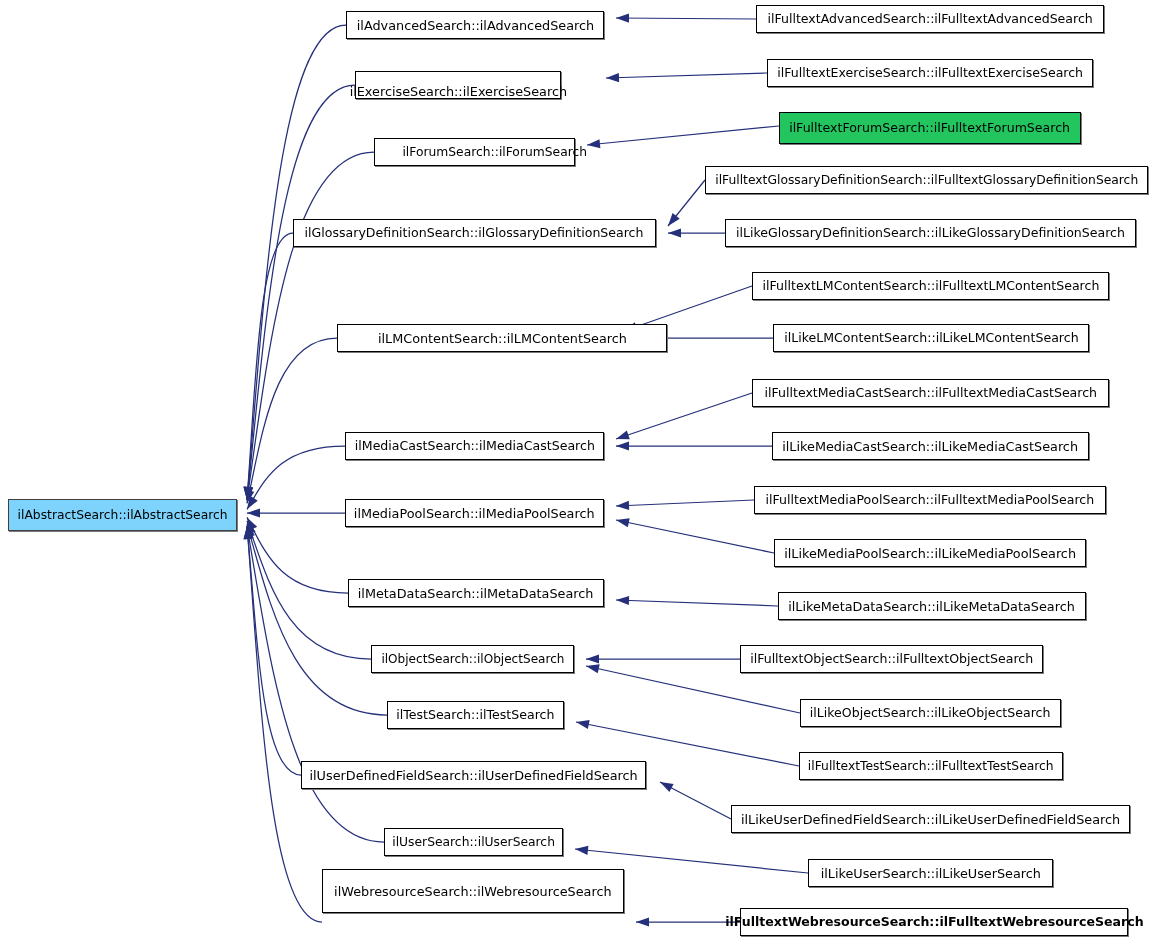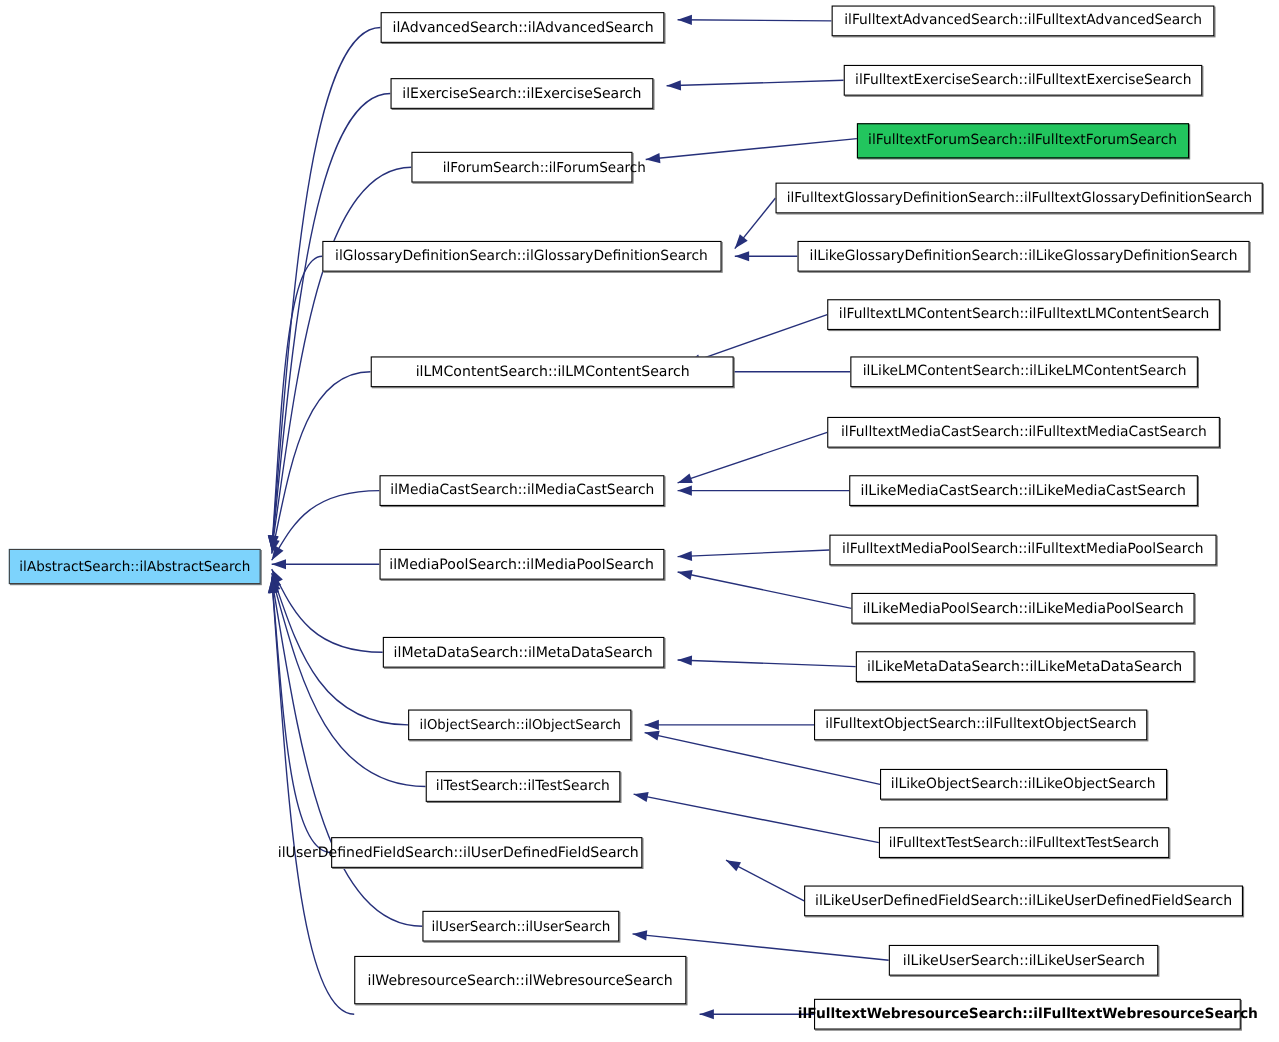--- a/index.html
+++ b/index.html
@@ -116,21 +116,21 @@
       <polygon points="575,849 588.4029057052984,845.7562184637557 587.4602537400407,854.9077979597987" fill="#26307a"></polygon>
       <polygon points="636,922 649,917.4 649,926.6" fill="#26307a"></polygon>
     </svg>
   <div id="node-layer">
       <div class="gnode root" style="left: 8px; top: 499px; width: 229px; height: 32px; border-color: rgb(64, 64, 64); background: #7dd3fc;">
         <span class="gnode-label" style="font-size: 12.5px;">ilAbstractSearch::ilAbstractSearch</span>
       </div>
       <div class="gnode shadowed" style="left: 346px; top: 11px; width: 258px; height: 28px; border-color: rgb(0, 0, 0); background: rgb(255, 255, 255);">
         <span class="gnode-label" style="font-size: 13px;">ilAdvancedSearch::ilAdvancedSearch</span>
       </div>
-      <div class="gnode shadowed" style="left: 355px; top: 71px; width: 239px; height: 28px; border-color: rgb(0, 0, 0); background: rgb(255, 255, 255);">
+      <div class="gnode shadowed" style="left: 355px; top: 71px; width: 206px; height: 28px; border-color: rgb(0, 0, 0); background: rgb(255, 255, 255); align-items: flex-end;">
         <span class="gnode-label" style="font-size: 13px;">ilExerciseSearch::ilExerciseSearch</span>
       </div>
       <div class="gnode shadowed" style="left: 374px; top: 138px; width: 201px; height: 28px; border-color: rgb(0, 0, 0); background: rgb(255, 255, 255); padding-left: 40px;">
         <span class="gnode-label" style="font-size: 12.5px;">ilForumSearch::ilForumSearch</span>
       </div>
       <div class="gnode shadowed" style="left: 293px; top: 219px; width: 363px; height: 28px; border-color: rgb(0, 0, 0); background: rgb(255, 255, 255);">
         <span class="gnode-label" style="font-size: 12.75px;">ilGlossaryDefinitionSearch::ilGlossaryDefinitionSearch</span>
       </div>
       <div class="gnode shadowed" style="left: 337px; top: 324px; width: 330px; height: 28px; border-color: rgb(0, 0, 0); background: rgb(255, 255, 255);">
         <span class="gnode-label" style="font-size: 13px;">ilLMContentSearch::ilLMContentSearch</span>
@@ -143,21 +143,21 @@
       </div>
       <div class="gnode shadowed" style="left: 348px; top: 579px; width: 256px; height: 28px; border-color: rgb(0, 0, 0); background: rgb(255, 255, 255);">
         <span class="gnode-label" style="font-size: 13px;">ilMetaDataSearch::ilMetaDataSearch</span>
       </div>
       <div class="gnode shadowed" style="left: 371px; top: 645px; width: 203px; height: 28px; border-color: rgb(0, 0, 0); background: rgb(255, 255, 255);">
         <span class="gnode-label" style="font-size: 12.25px;">ilObjectSearch::ilObjectSearch</span>
       </div>
       <div class="gnode shadowed" style="left: 387px; top: 701px; width: 177px; height: 28px; border-color: rgb(0, 0, 0); background: rgb(255, 255, 255);">
         <span class="gnode-label" style="font-size: 12.75px;">ilTestSearch::ilTestSearch</span>
       </div>
-      <div class="gnode shadowed" style="left: 301px; top: 761px; width: 283px; height: 28px; border-color: rgb(0, 0, 0); background: rgb(255, 255, 255); justify-content: flex-end;">
+      <div class="gnode shadowed" style="left: 301px; top: 761px; width: 345px; height: 28px; border-color: rgb(0, 0, 0); background: rgb(255, 255, 255);">
         <span class="gnode-label" style="font-size: 13px;">ilUserDefinedFieldSearch::ilUserDefinedFieldSearch</span>
       </div>
       <div class="gnode shadowed" style="left: 384px; top: 828px; width: 179px; height: 28px; border-color: rgb(0, 0, 0); background: rgb(255, 255, 255);">
         <span class="gnode-label" style="font-size: 12.5px;">ilUserSearch::ilUserSearch</span>
       </div>
       <div class="gnode shadowed" style="left: 322px; top: 869px; width: 302px; height: 44px; border-color: rgb(0, 0, 0); background: rgb(255, 255, 255);">
         <span class="gnode-label" style="font-size: 13px;">ilWebresourceSearch::ilWebresourceSearch</span>
       </div>
       <div class="gnode shadowed" style="left: 756px; top: 5px; width: 348px; height: 28px; border-color: rgb(0, 0, 0); background: rgb(255, 255, 255);">
         <span class="gnode-label" style="font-size: 12.75px;">ilFulltextAdvancedSearch::ilFulltextAdvancedSearch</span>

